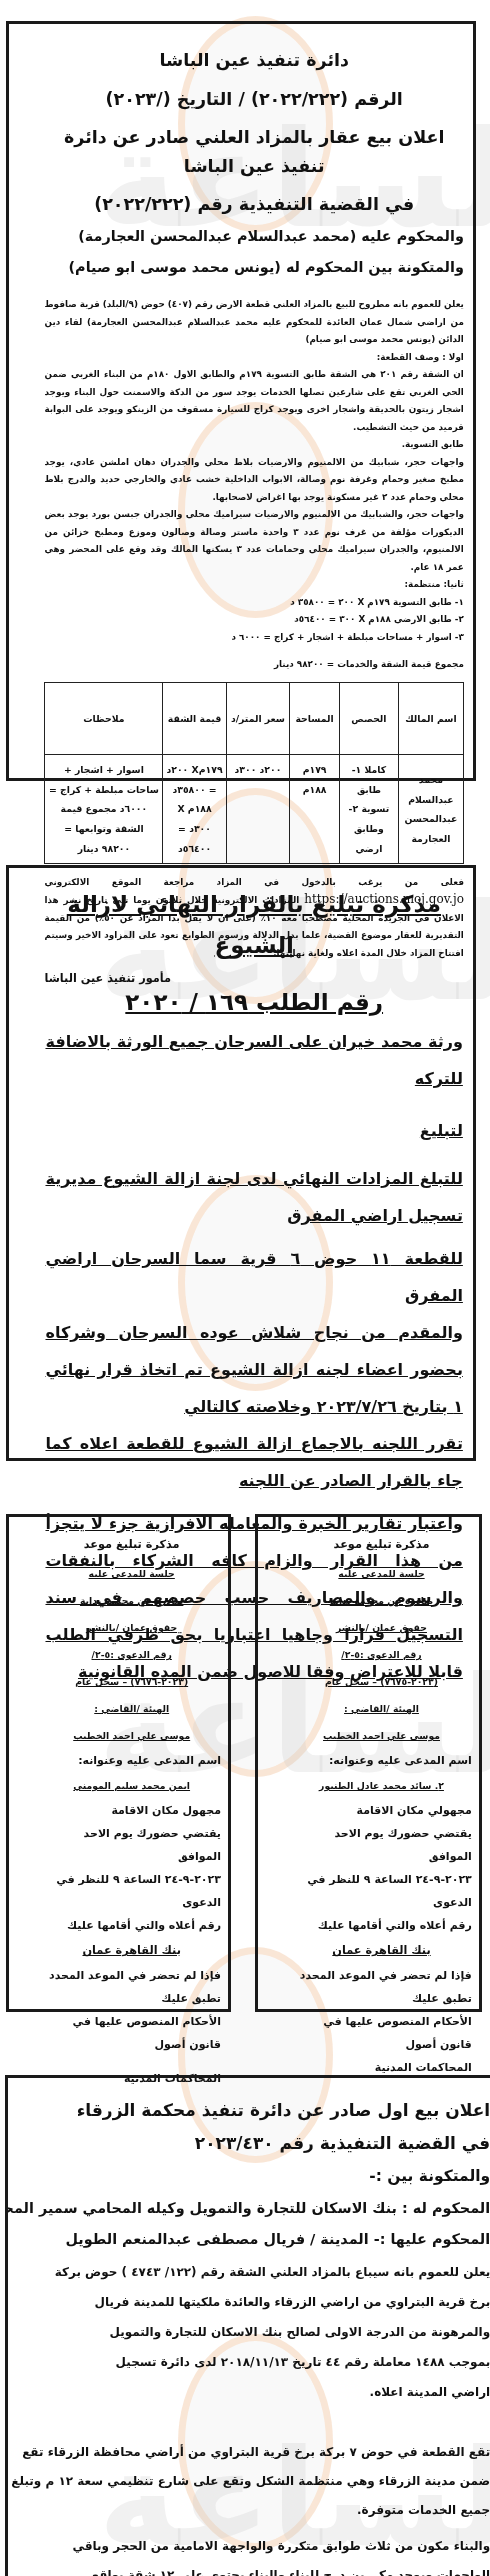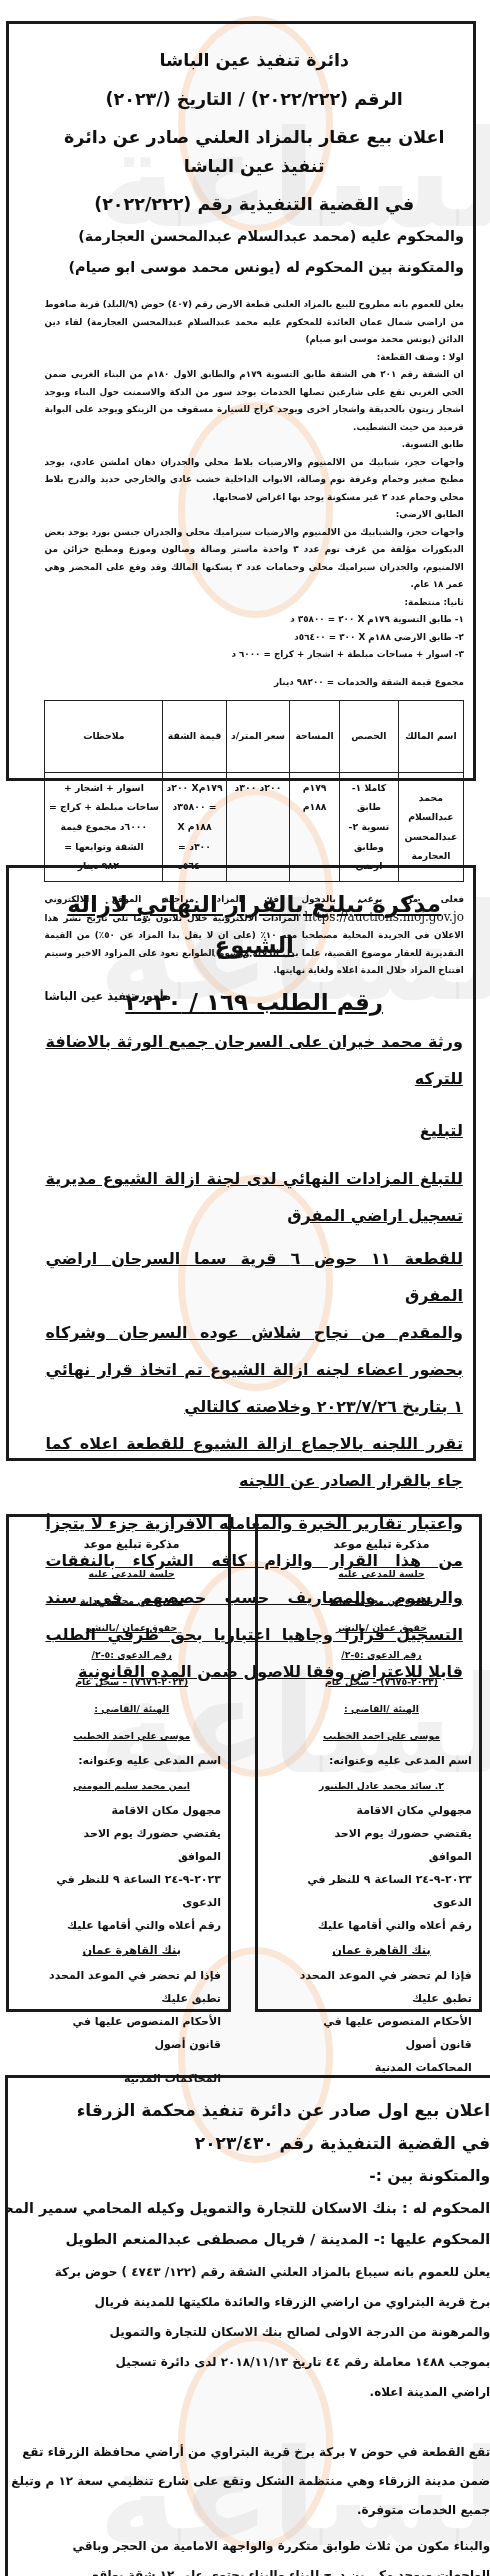--- a/index.html
+++ b/index.html
@@ -77,21 +77,20 @@
     <div class="center h1" style="margin-top:9.3px;">الرقم (٢٠٢٢/٢٢٢) / التاريخ (/٢٠٢٣)</div>
     <div class="center h1" style="margin-top:9.3px;">اعلان بيع عقار بالمزاد العلني صادر عن دائرة تنفيذ عين الباشا</div>
     <div class="center h1" style="margin-top:9.3px;">في القضية التنفيذية رقم (٢٠٢٢/٢٢٢)</div>
     <div class="h2" style="margin-top:5.2px;">والمحكوم عليه (محمد عبدالسلام عبدالمحسن العجارمة)</div>
     <div class="h2" style="margin-top:6.2px;">والمتكونة بين المحكوم له (يونس محمد موسى ابو صيام)</div>
     <div class="body-text" style="margin-top:17.5px;">يعلن للعموم بانه مطروح للبيع بالمزاد العلني قطعة الارض رقم (٤٠٧) حوض (٩/البلد) قرية صافوط من اراضي شمال عمان العائدة للمحكوم عليه محمد عبدالسلام عبدالمحسن العجارمة) لقاء دين الدائن (يونس محمد موسى ابو صيام)</div>
     <div class="body-text">اولا : وصف القطعة:</div>
     <div class="body-text">ان الشقة رقم ٢٠١ هي الشقة طابق التسوية ١٧٩م والطابق الاول ١٨٠م من البناء الغربي ضمن الحي الغربي تقع على شارعين تصلها الخدمات يوجد سور من الدكة والاسمنت حول البناء ويوجد اشجار زيتون بالحديقة واشجار اخرى ويوجد كراج للسيارة مسقوف من الزينكو ويوجد على البوابة قرميد من حيث التشطيب.</div>
     <div class="body-text">طابق التسوية.</div>
     <div class="body-text">واجهات حجر، شبابيك من الالمنيوم والارضيات بلاط محلي والجدران دهان املشن عادي، يوجد مطبخ صغير وحمام وغرفة نوم وصالة، الابواب الداخلية خشب عادي والخارجي حديد والدرج بلاط محلي وحمام عدد ٢ غير مسكونة يوجد بها اغراض لاصحابها.</div>
-    <div class="body-text">الطابق الارضي:</div>
     <div class="body-text">واجهات حجر، والشبابيك من الالمنيوم والارضيات سيراميك محلي والجدران جبسن بورد يوجد بعض الديكورات مؤلفة من غرف نوم عدد ٣ واحدة ماستر وصالة وصالون وموزع ومطبخ خزائن من الالمنيوم، والجدران سيراميك محلي وحمامات عدد ٣ يسكنها المالك وقد وقع على المحضر وهي عمر ١٨ عام.</div>
     <div class="body-text">ثانيا: منتظمة:</div>
     <div class="body-text">١- طابق التسوية ١٧٩م X ٢٠٠ = ٣٥٨٠٠ د</div>
     <div class="body-text">٢- طابق الارضي ١٨٨م X ٣٠٠ = ٥٦٤٠٠د</div>
     <div class="body-text">٣- اسوار + مساحات مبلطة + اشجار + كراج = ٦٠٠٠ د</div>
     <div class="body-text" style="margin-top:10.3px;">مجموع قيمة الشقة والخدمات = ٩٨٢٠٠ دينار</div>
 
     <table class="owners">
       <tbody>
           <tr>

